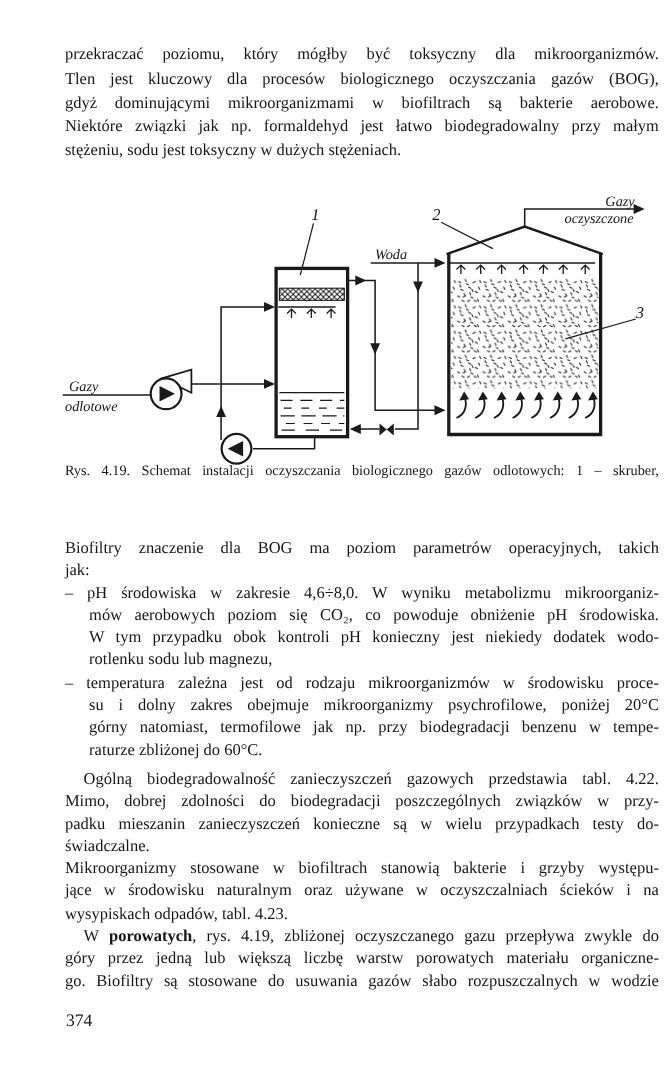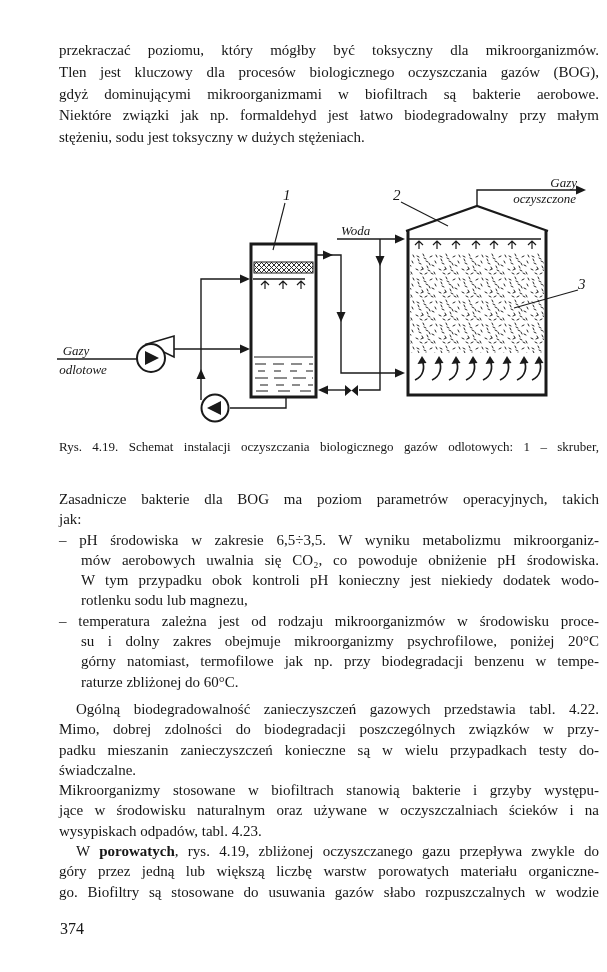--- a/index.html
+++ b/index.html
@@ -161,29 +161,29 @@
     <text class="fig-num" x="259" y="200">1</text>
     <text class="fig-num" x="369" y="200">2</text>
     <text class="fig-num" x="554" y="289">3</text>
     <text class="fig-label" text-anchor="middle" x="52" y="355">Gazy</text>
     <text class="fig-label" text-anchor="middle" x="59" y="374">odlotowe</text>
     <text class="fig-label" x="317" y="235">Woda</text>
     <text class="fig-label" text-anchor="end" x="553" y="187">Gazy</text>
     <text class="fig-label" text-anchor="end" x="552" y="203">oczyszczone</text>
   </svg>
 
-  <div class="block caption" style="top:438px">
+  <div class="block caption" style="top:419px">
     <div class="ln">Rys. 4.19. Schemat instalacji oczyszczania biologicznego gazów odlotowych: 1 – skruber,</div>
   </div>
 
   <div class="block" style="top:489px">
-    <div class="ln">Zasadnicze bakterie dla BOG ma poziom parametrów operacyjnych, takich</div>
+    <div class="ln">Biofiltry znaczenie dla BOG ma poziom parametrów operacyjnych, takich</div>
     <div class="ln last">jak:</div>
-    <div class="ln">– pH środowiska w zakresie 6,5÷3,5. W wyniku metabolizmu mikroorganiz-</div>
-    <div class="ln cont">mów aerobowych uwalnia się CO₂, co powoduje obniżenie pH środowiska.</div>
+    <div class="ln">– pH środowiska w zakresie 4,6÷8,0. W wyniku metabolizmu mikroorganiz-</div>
+    <div class="ln cont">mów aerobowych poziom się CO₂, co powoduje obniżenie pH środowiska.</div>
     <div class="ln cont">W tym przypadku obok kontroli pH konieczny jest niekiedy dodatek wodo-</div>
     <div class="ln cont last">rotlenku sodu lub magnezu,</div>
     <div class="ln">– temperatura zależna jest od rodzaju mikroorganizmów w środowisku proce-</div>
     <div class="ln cont">su i dolny zakres obejmuje mikroorganizmy psychrofilowe, poniżej 20°C</div>
     <div class="ln cont">górny natomiast, termofilowe jak np. przy biodegradacji benzenu w tempe-</div>
     <div class="ln cont last">raturze zbliżonej do 60°C.</div>
     <div class="ln ind gap">Ogólną biodegradowalność zanieczyszczeń gazowych przedstawia tabl. 4.22.</div>
     <div class="ln">Mimo, dobrej zdolności do biodegradacji poszczególnych związków w przy-</div>
     <div class="ln">padku mieszanin zanieczyszczeń konieczne są w wielu przypadkach testy do-</div>
     <div class="ln last">świadczalne.</div>

